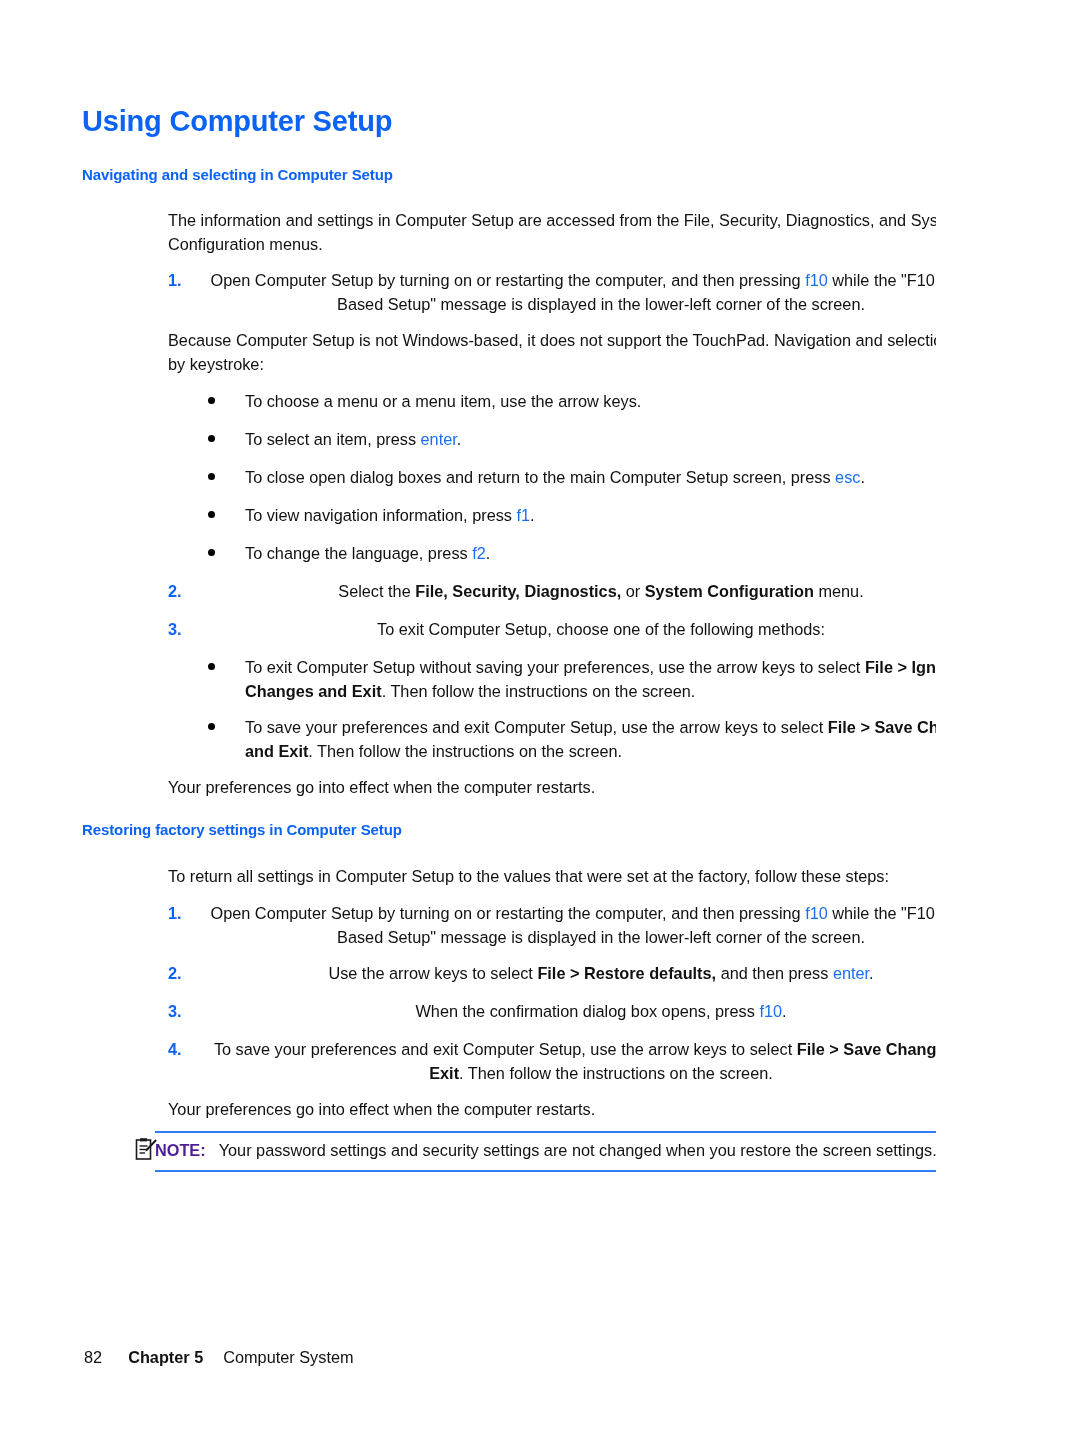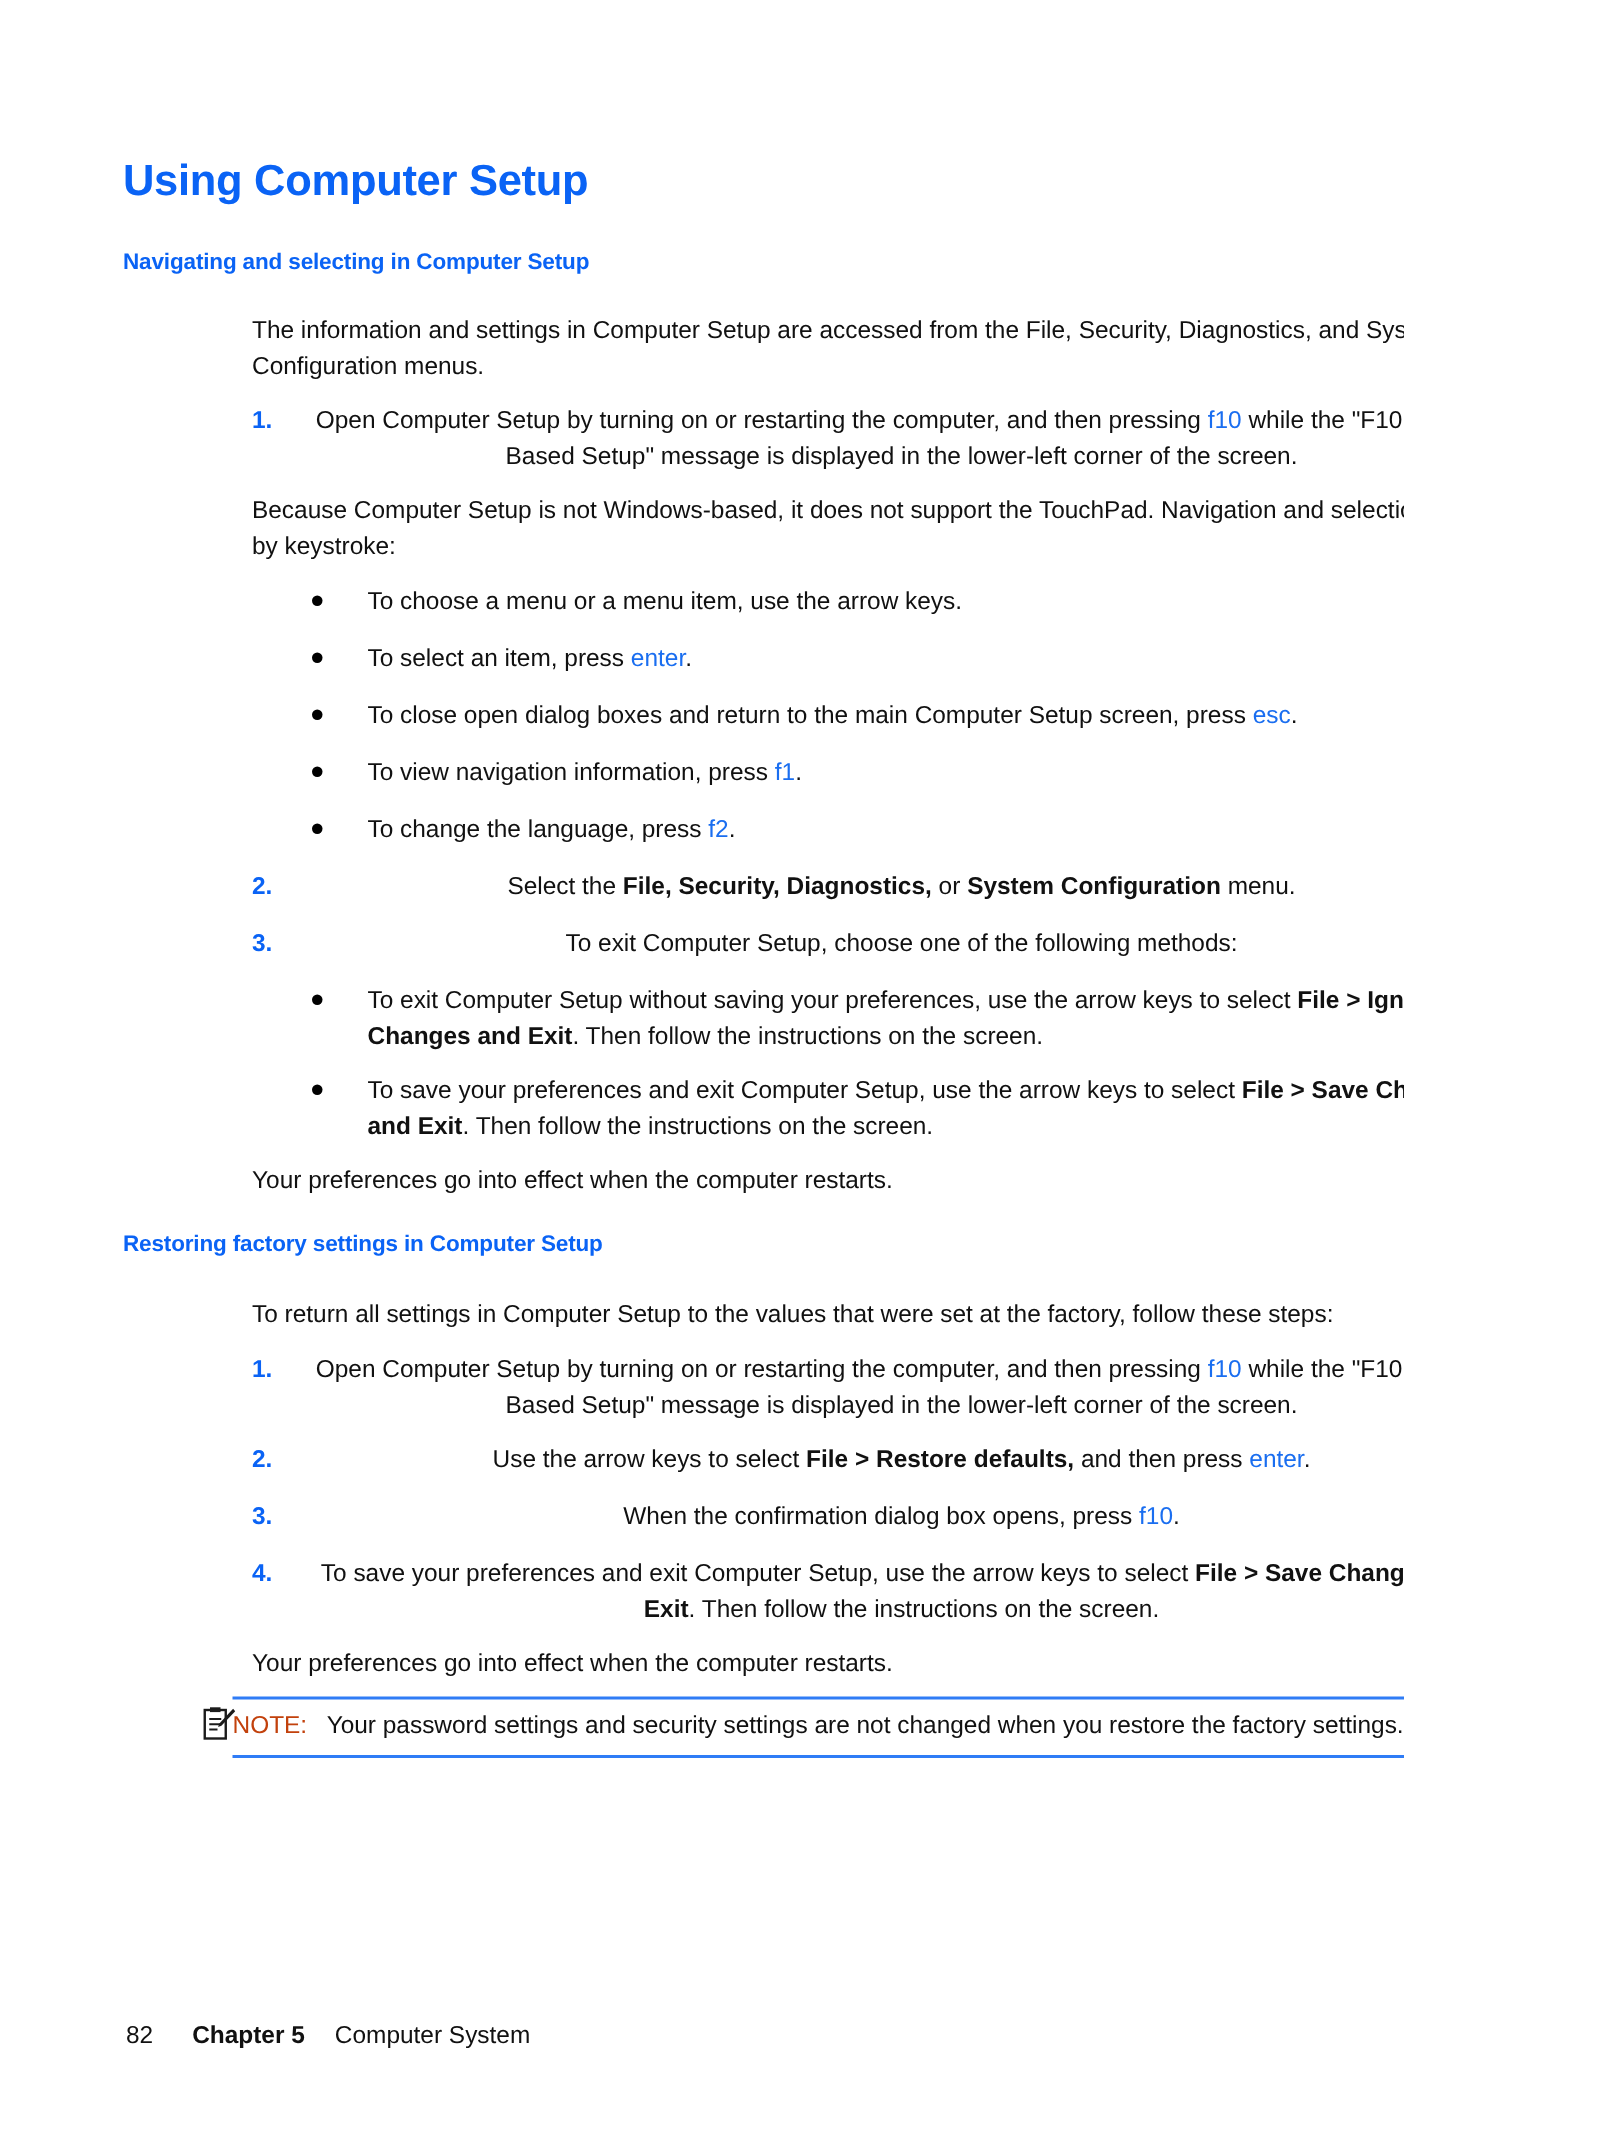--- a/index.html
+++ b/index.html
@@ -117,22 +117,22 @@
     border-bottom: 2px solid #2f7cf6;
     padding: 6px 0 7px 0;
   }
   .notebox .note-body {
     font-size: 16.3px;
     line-height: 23.5px;
     color: #111111;
     margin-left: 0px;
   }
   .note-label {
-    font-weight: normal;
-    color: #c2410c;
+    font-weight: bold;
+    color: #4c1d95;
     margin-right: 13px;
     margin-top: 39px;
   }
   .note-icon {
     position: absolute;
     left: 135px;
     top: 1137px;
     width: 22px;
     height: 24px;
   }
@@ -249,20 +249,20 @@
       <rect x="1.5" y="3" width="14" height="19" fill="#ffffff" stroke="#1b1b1b" stroke-width="1.6"></rect>
       <rect x="5" y="1.2" width="7" height="3.2" fill="#1b1b1b"></rect>
       <line x1="4.5" y1="9" x2="12.5" y2="9" stroke="#1b1b1b" stroke-width="1.4"></line>
       <line x1="4.5" y1="12.5" x2="12.5" y2="12.5" stroke="#1b1b1b" stroke-width="1.4"></line>
       <line x1="4.5" y1="16" x2="10" y2="16" stroke="#1b1b1b" stroke-width="1.4"></line>
       <polygon points="20.4,2.2 21.8,3.8 12.6,13.5 10.4,14.4 11.1,12.1" fill="#1b1b1b"></polygon>
     </svg>
   </div>
 
   <div class="notebox">
-    <div class="note-body"><span class="note-label">NOTE:</span><span>Your password settings and security settings are not changed when you restore the factory settings.</span></div>
+    <div class="note-body"><span class="note-label">NOTE:</span><span>Your password settings and security settings are not changed when you restore the screen settings.</span></div>
   </div>
 
   <div class="footer">
     <span class="pg">82</span><span class="chap">Chapter 5</span><span>Computer System</span>
   </div>
 
 </div>
 
 </body></html>

